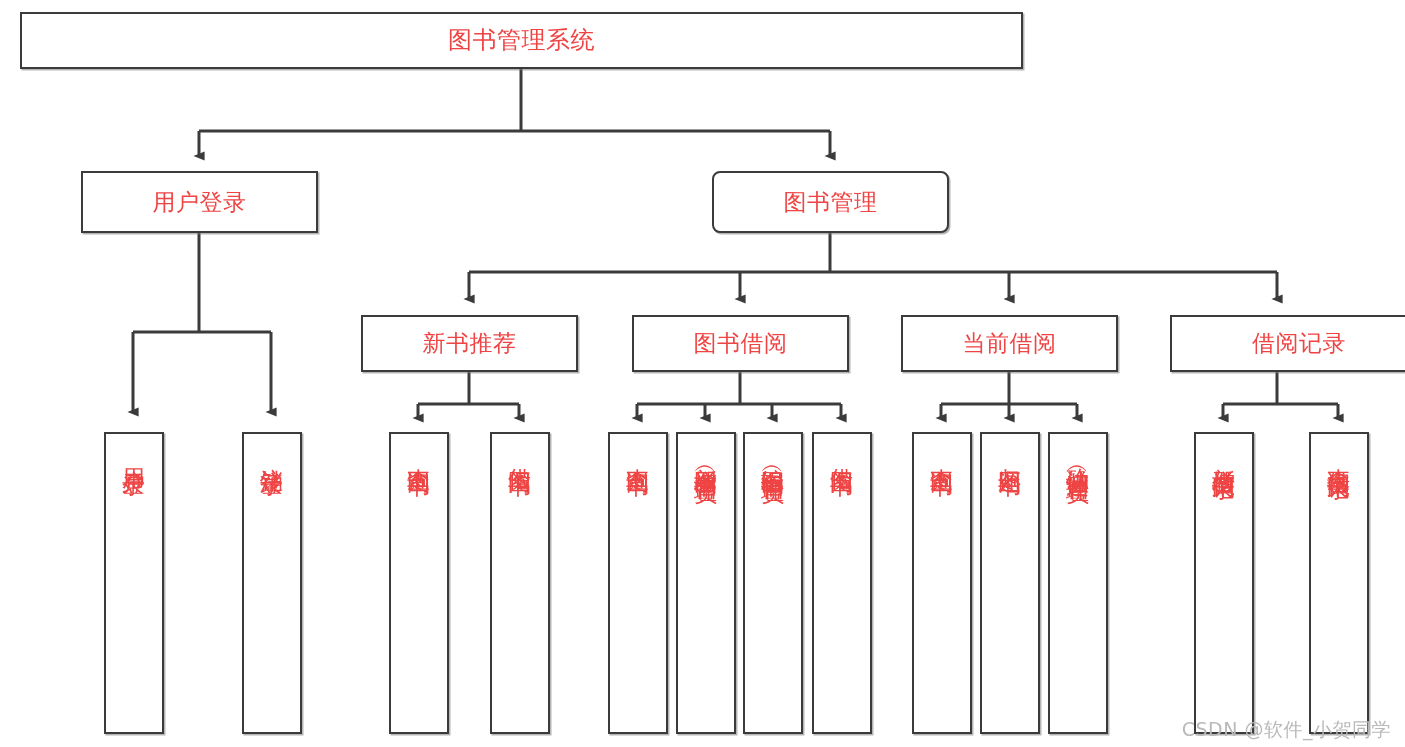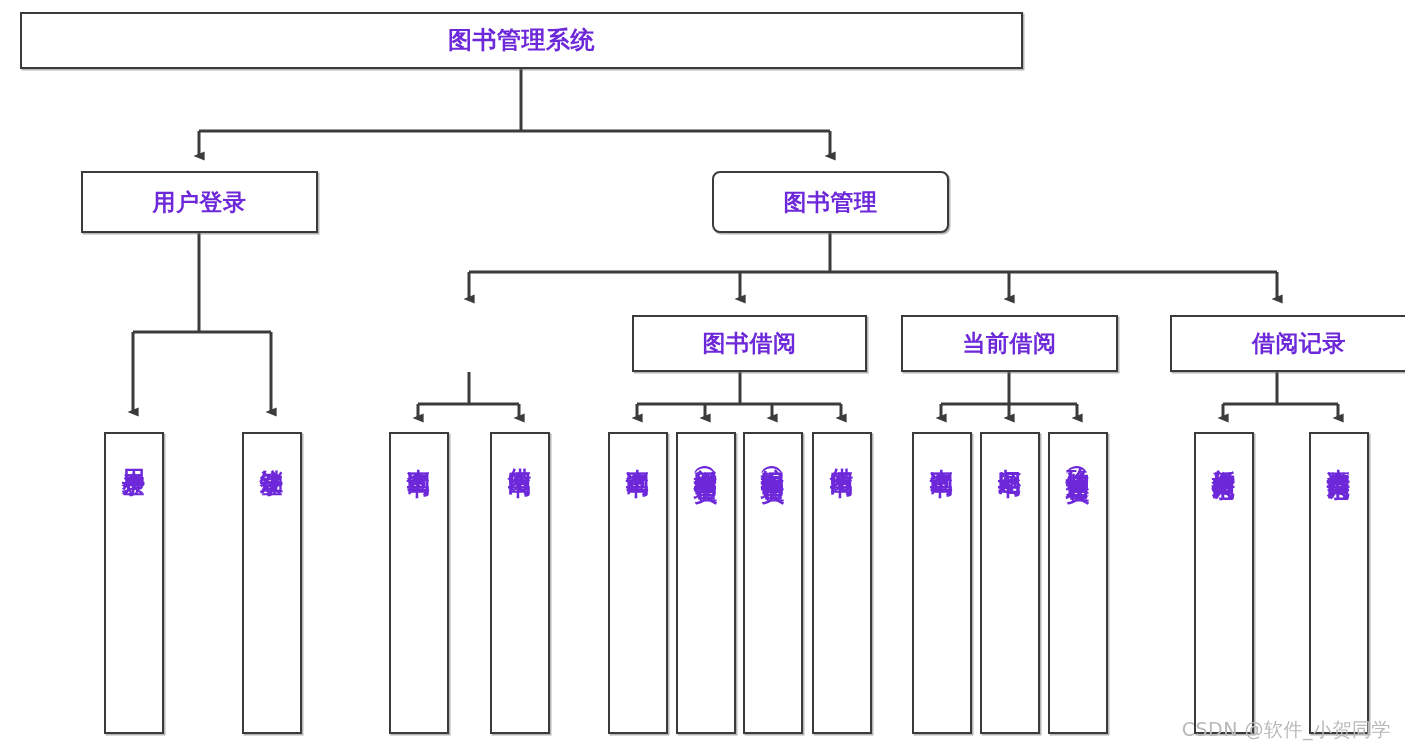--- a/index.html
+++ b/index.html
@@ -30,27 +30,26 @@
     box-sizing: border-box;
     background: #ffffff;
     border: 2px solid #3b3b3b;
     box-shadow: 1.5px 1.5px 0 rgba(120,120,120,0.55);
     display: flex;
     align-items: center;
     justify-content: center;
     z-index: 3;
   }
   .node-label {
-    color: #6d28d9;
+    color: #ef4444;
     font-size: 22px;
     line-height: 1.15;
     letter-spacing: 0.5px;
     text-align: center;
     white-space: nowrap;
-    font-weight: bold;
   }
   .node.horizontal .node-label {
     font-size: 23px;
   }
   .node.vertical {
     align-items: flex-start;
     justify-content: center;
     padding-top: 16px;
   }
   .node.vertical .node-label {
@@ -137,21 +136,24 @@
     <span class="node-label">图书管理系统</span>
   </div>
 
   <div class="node horizontal" style="left:81px; top:171px; width:237px; height:62px;">
     <span class="node-label">用户登录</span>
   </div>
   <div class="node horizontal" style="left:712px; top:171px; width:237px; height:62px;border-radius:8px;">
     <span class="node-label">图书管理</span>
   </div>
 
-  <div class="node horizontal" style="left:632px; top:315px; width:235px; height:57px;">
+  <div class="node horizontal" style="left:361px; top:315px; width:217px; height:57px;">
+    <span class="node-label">新书推荐</span>
+  </div>
+  <div class="node horizontal" style="left:632px; top:315px; width:217px; height:57px;">
     <span class="node-label">图书借阅</span>
   </div>
   <div class="node horizontal" style="left:901px; top:315px; width:217px; height:57px;">
     <span class="node-label">当前借阅</span>
   </div>
   <div class="node horizontal" style="left:1170px; top:315px; width:258px; height:57px;">
     <span class="node-label">借阅记录</span>
   </div>
 
   <div class="node vertical" style="left:104px; top:432px; width:60px; height:302px;">

